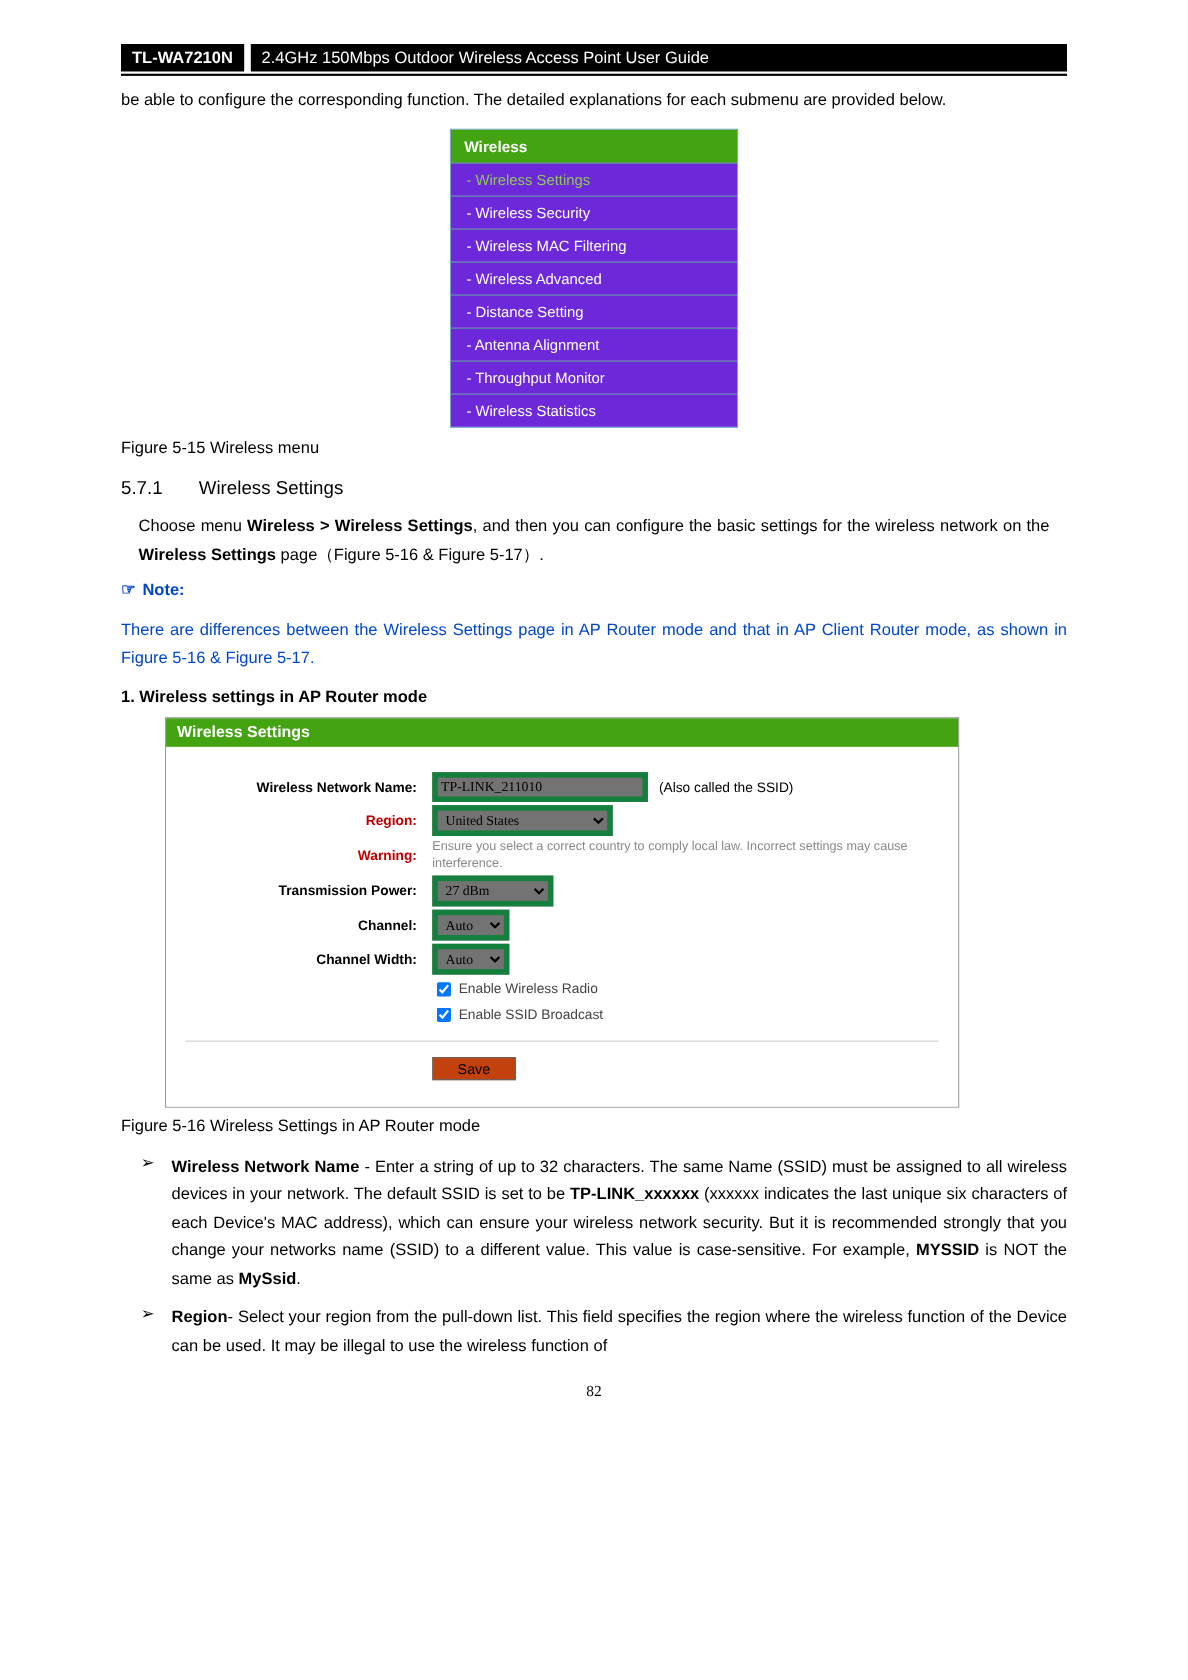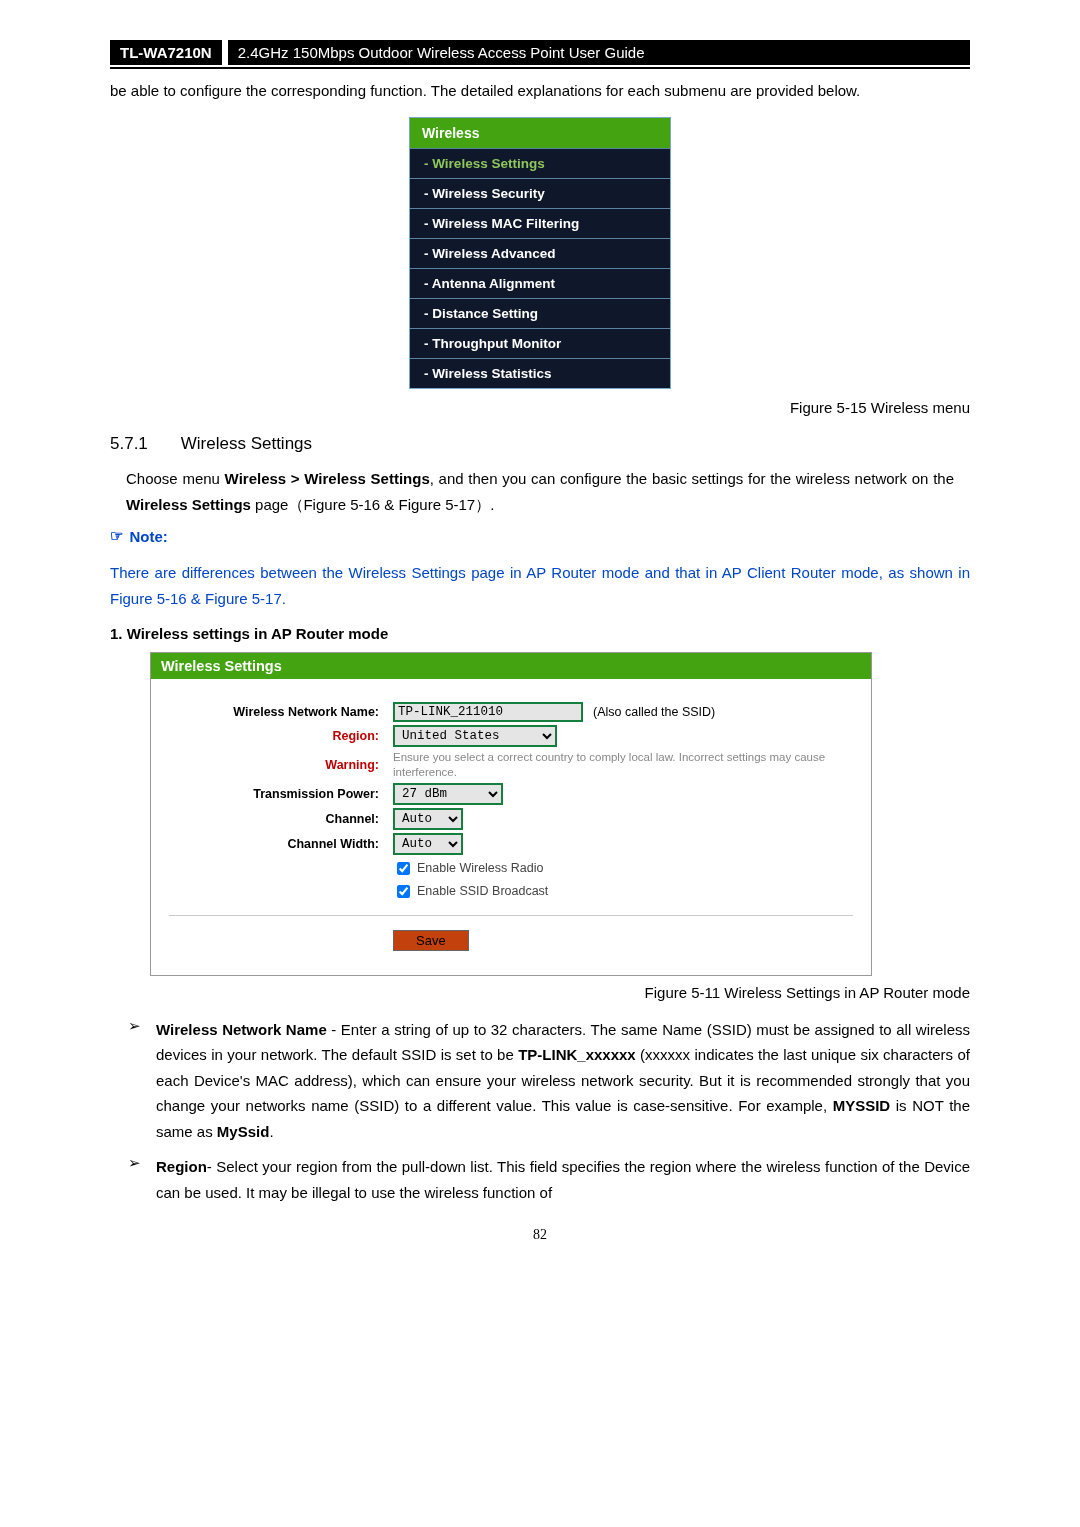--- a/index.html
+++ b/index.html
@@ -47,29 +47,29 @@
     border: 1px solid #7aa8c9;
   }
   .menu-hdr {
     background: #43a311;
     color: #fff;
     font-weight: bold;
     padding: 7px 12px;
     font-size: 14px;
   }
   .menu-item {
-    background: #0f172a;
+    background: #6d28d9;
     color: #fff;
     padding: 7px 14px;
-    font-weight: bold;
+    font-weight: normal;
     font-size: 13.5px;
     border-top: 1px solid #5a83a3;
   }
   .menu-item.active { color: #8fc75a; }
-  .fig-caption { text-align: right; margin: 8px 0 16px 0; font-size: 15px; }
+  .fig-caption { text-align: left; margin: 8px 0 16px 0; font-size: 15px; }
   .section-h { font-weight: normal; font-size: 17px; margin: 18px 0 12px 0; }
   .section-num { display: inline-block; width: 66px; }
   .para { margin: 8px 16px; line-height: 1.7; text-align: justify; }
   .note-label {
     color: #0046c8;
     font-weight: bold;
     margin: 10px 0 6px 0;
     display: flex;
     align-items: center;
     gap: 6px;
@@ -112,23 +112,23 @@
   }
   .form-ctrl {
     flex: 1;
     display: flex;
     align-items: center;
     gap: 10px;
   }
   .form-ctrl input[type=text], .form-ctrl select {
     font-size: 12.5px;
     padding: 1px 3px;
-    border: 2px solid #15803d;
-    background: #e5e5e5;
-    font-family: Liberation Mono, monospace;
+    border: 5px solid #15803d;
+    background: #737373;
+    font-family: Liberation Serif, serif;
   }
   .form-ctrl input[type=text]{ width: 180px; }
   .sel-lg{ width:164px; }
   .sel-md{ width:110px; }
   .sel-sm{ width:70px; }
   .warning-text { color: #888; font-size: 11.5px; line-height: 1.3; }
   .red-label { color: #c00000; }
   .chk-line { margin-left: 224px; margin-top:4px; margin-bottom:4px; display:flex; align-items:center; gap:4px; color:#444; font-size:12.5px;}
   .save-row { text-align: left; padding: 14px 0 14px 224px; border-top: 1px solid #ccc; margin-top:14px;}
   .save-btn {
@@ -156,22 +156,22 @@
   </div>
 
   <p class="intro-p">be able to configure the corresponding function. The detailed explanations for each submenu are provided below.</p>
 
   <div class="menu-fig">
     <div class="menu-hdr">Wireless</div>
     <div class="menu-item active">- Wireless Settings</div>
     <div class="menu-item">- Wireless Security</div>
     <div class="menu-item">- Wireless MAC Filtering</div>
     <div class="menu-item">- Wireless Advanced</div>
+    <div class="menu-item">- Distance Setting</div>
     <div class="menu-item">- Antenna Alignment</div>
-    <div class="menu-item">- Distance Setting</div>
     <div class="menu-item">- Throughput Monitor</div>
     <div class="menu-item">- Wireless Statistics</div>
   </div>
 
   <div class="fig-caption">Figure 5-15 Wireless menu</div>
 
   <div class="section-h">
     <span class="section-num">5.7.1</span>
     <span>Wireless Settings</span>
   </div>
@@ -235,21 +235,21 @@
       <div class="chk-line">
         <input type="checkbox" checked="" style="">
         <span>Enable SSID Broadcast</span>
       </div>
       <div class="save-row">
         <button class="save-btn">Save</button>
       </div>
     </div>
   </div>
 
-  <div class="fig-caption">Figure 5-11   Wireless Settings in AP Router mode</div>
+  <div class="fig-caption">Figure 5-16   Wireless Settings in AP Router mode</div>
 
   <div class="bullets">
     <div class="bullet-row">
       <div class="bullet-arrow">➢</div>
       <div class="bullet-body">
         <b>Wireless Network Name</b><span> - Enter a string of up to 32 characters. The same Name (SSID) must be assigned to all wireless devices in your network. The default SSID is set to be </span><b>TP-LINK_xxxxxx</b><span> (xxxxxx indicates the last unique six characters of each Device's MAC address), which can ensure your wireless network security. But it is recommended strongly that you change your networks name (SSID) to a different value. This value is case-sensitive. For example, </span><b>MYSSID</b><span> is NOT the same as </span><b>MySsid</b><span>.</span>
       </div>
     </div>
     <div class="bullet-row">
       <div class="bullet-arrow">➢</div>

